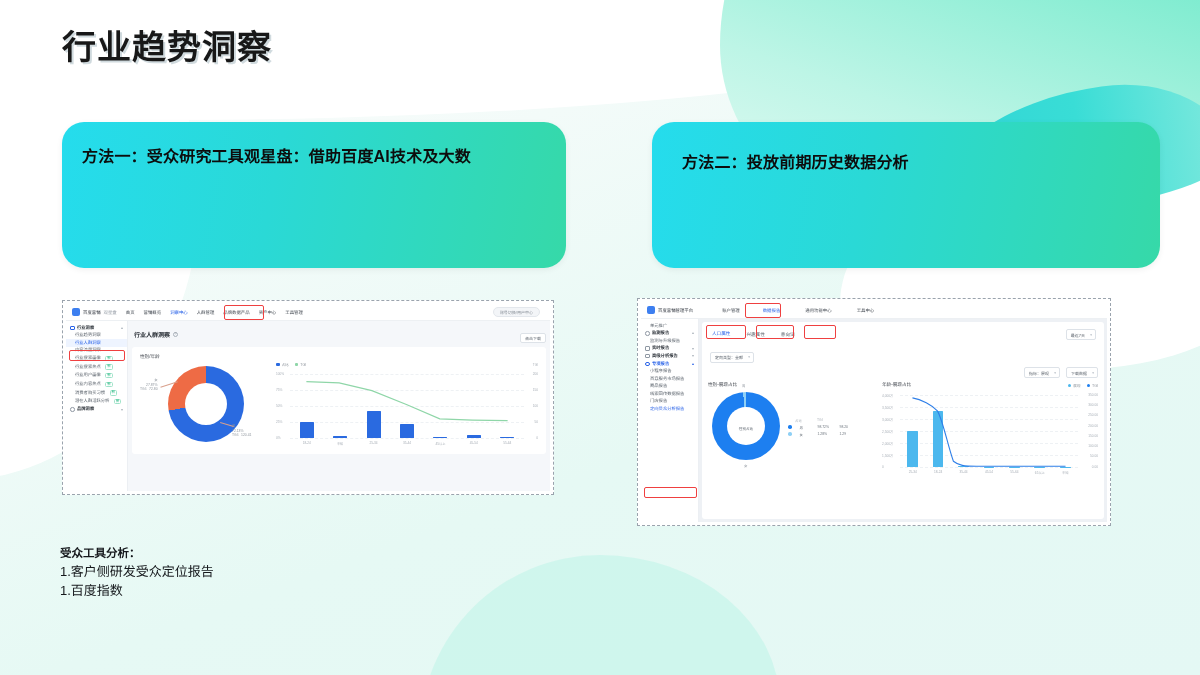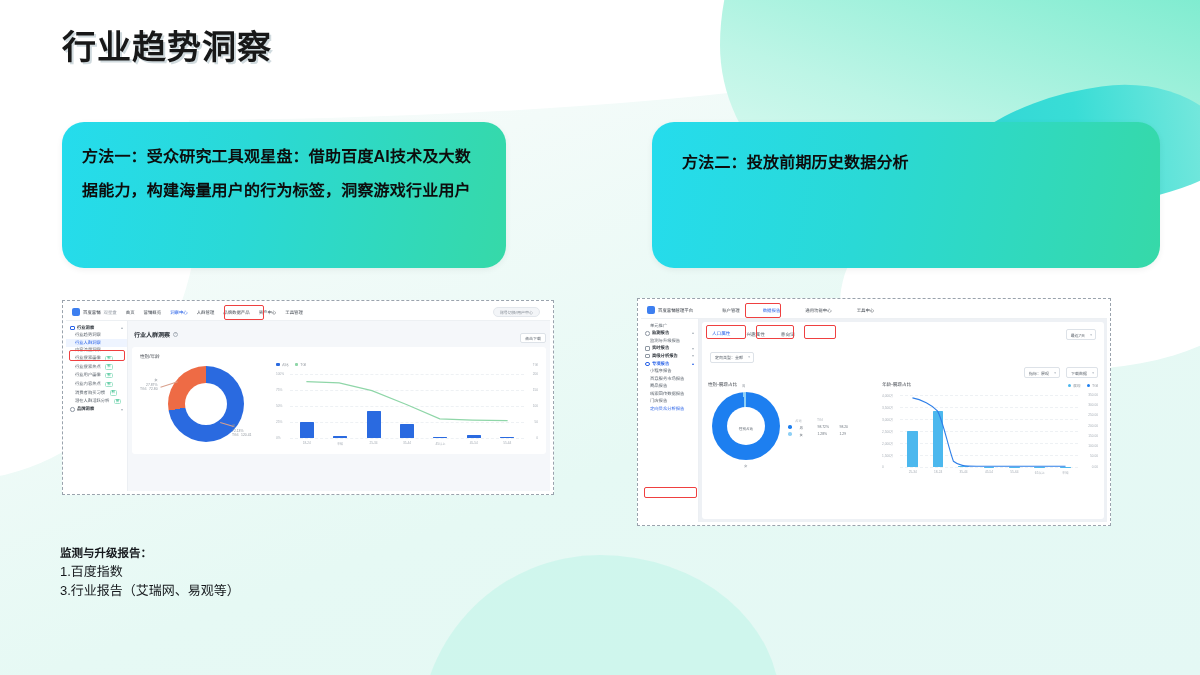--- a/index.html
+++ b/index.html
@@ -71,21 +71,21 @@
 
   
   .method-card {
     position:absolute; z-index:5;
     border-radius:22px;
     background:linear-gradient(100deg,#25dced 0%,#2ad9d6 42%,#36d9a8 100%);
     color:#0d0d0d;
     padding:18px 20px 16px 20px;
     box-shadow:0 2px 6px rgba(0,0,0,.06);
   }
-  .method-card.one { left:62px; top:122px; width:444px; height:146px; }
+  .method-card.one { left:62px; top:122px; width:504px; height:146px; }
   .method-card.two { left:628px; top:122px; width:508px; height:146px; padding-left:30px; padding-top:22px;margin-left:24px; }
   .method-line {
     font-size:16.5px; font-weight:bold; line-height:34px;
     white-space:nowrap; letter-spacing:.2px;
   }
   .method-card.one .method-line { font-size:16px; }
   .method-card.two .method-line { font-size:16px; line-height:38px; }
 
   
   .shot {
@@ -247,21 +247,20 @@
   <div class="blob-tr-band"></div>
   <div class="blob-left2"></div>
   <div class="blob-left"></div>
   <div class="blob-bl"></div>
 </div>
 
 <div class="page-title">行业趋势洞察</div>
 
 <div class="method-card one">
   <div class="method-line">方法一：受众研究工具观星盘：借助百度AI技术及大数</div>
-  <div class="method-line">据能力，构建海量用户的行为标签，洞察游戏行业用户</div>
 </div>
 
 <div class="method-card two">
   <div class="method-line">方法二：投放前期历史数据分析</div>
 </div>
 
 <div class="shot left">
   <div class="inner">
 
     <div class="topnav">
@@ -636,16 +635,16 @@
             </div>
 
           </div>
         </div>
       </div>
     </div>
   </div>
 </div>
 
 <div class="footer">
-  <div class="f-head">监测与升级报告：</div>
+  <div class="f-head">受众工具分析：</div>
+  <div class="f-line">1.客户侧研发受众定位报告</div>
   <div class="f-line">1.百度指数</div>
-  <div class="f-line">3.行业报告（艾瑞网、易观等）</div>
 </div>
 
 </body></html>

